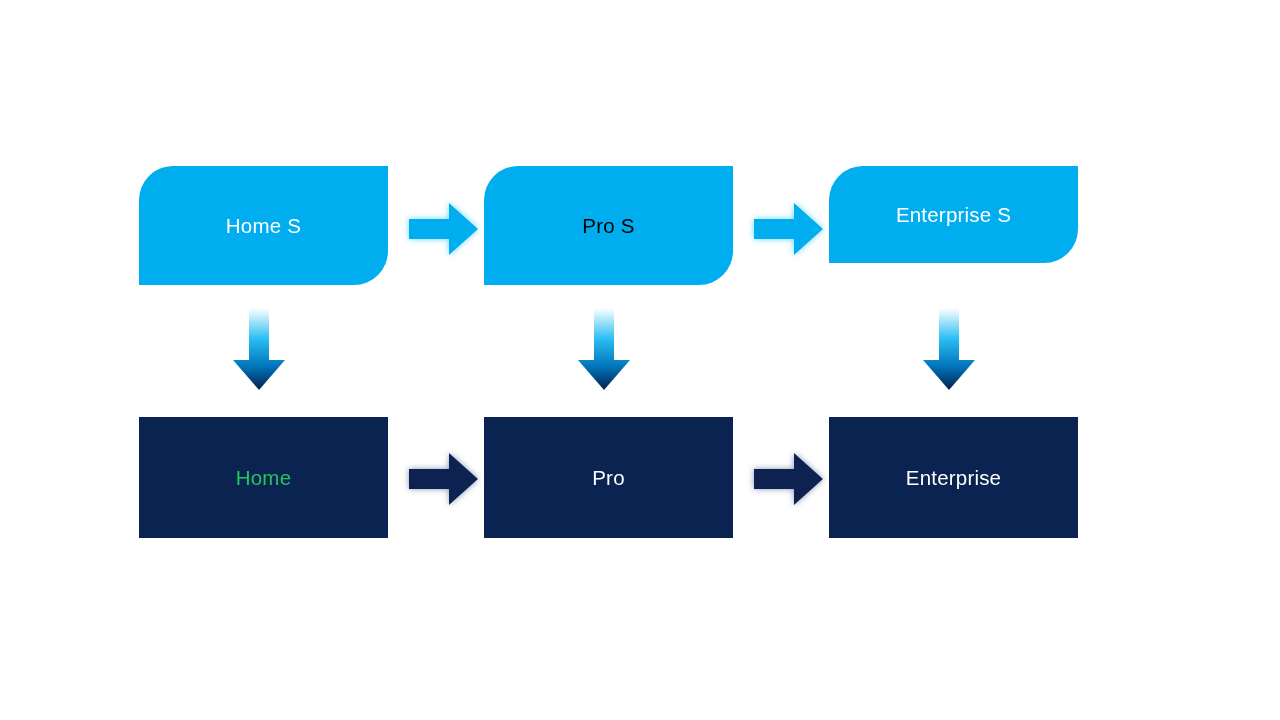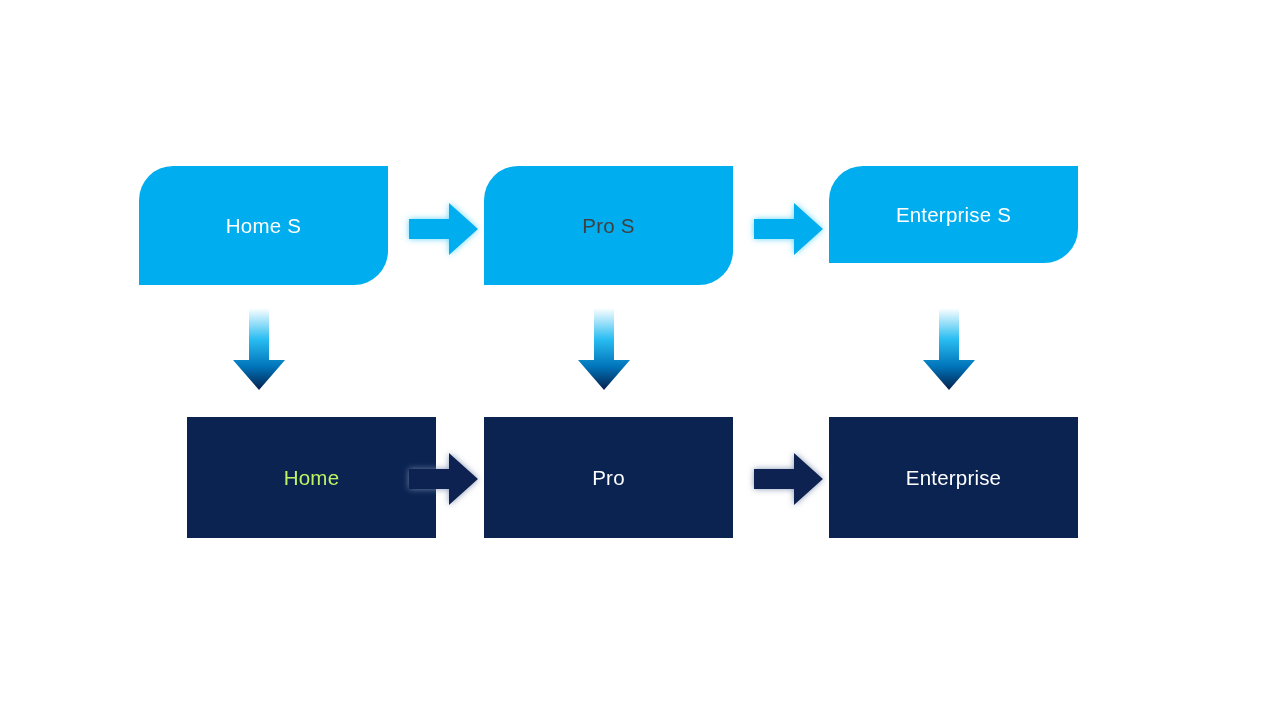--- a/index.html
+++ b/index.html
@@ -67,29 +67,29 @@
 </style>
 </head>
 <body style="background: rgb(255, 255, 255);">
 
 <div id="canvas" style="background: rgb(255, 255, 255);">
 
   <div class="node-top" id="node-top-0" style="left: 139px; top: 166px; width: 249px; height: 119px; background: rgb(0, 173, 238); color: rgb(255, 255, 255);">
     <span>Home S</span>
   </div>
 
-  <div class="node-top" id="node-top-1" style="left: 484px; top: 166px; width: 249px; height: 119px; background: rgb(0, 173, 238); color: #404040;">
+  <div class="node-top" id="node-top-1" style="left: 484px; top: 166px; width: 249px; height: 119px; background: rgb(0, 173, 238); color: #000000;">
     <span>Pro S</span>
   </div>
 
   <div class="node-top" id="node-top-2" style="left: 829px; top: 166px; width: 249px; height: 97px; background: rgb(0, 173, 238); color: rgb(255, 255, 255);">
     <span>Enterprise S</span>
   </div>
 
-  <div class="node-bottom" id="node-bottom-0" style="left: 139px; top: 417px; width: 249px; height: 121px; background: rgb(10, 35, 81); color: #bef264; margin-left: 48px;">
+  <div class="node-bottom" id="node-bottom-0" style="left: 139px; top: 417px; width: 249px; height: 121px; background: rgb(10, 35, 81); color: #22c55e;">
     <span>Home</span>
   </div>
 
   <div class="node-bottom" id="node-bottom-2" style="left: 829px; top: 417px; width: 249px; height: 121px; background: rgb(10, 35, 81); color: rgb(255, 255, 255);">
     <span>Enterprise</span>
   </div>
 
   <div class="node-bottom" id="node-bottom-1" style="left: 484px; top: 417px; width: 249px; height: 121px; background: rgb(10, 35, 81); color: rgb(255, 255, 255);">
     <span>Pro</span>
   </div>

